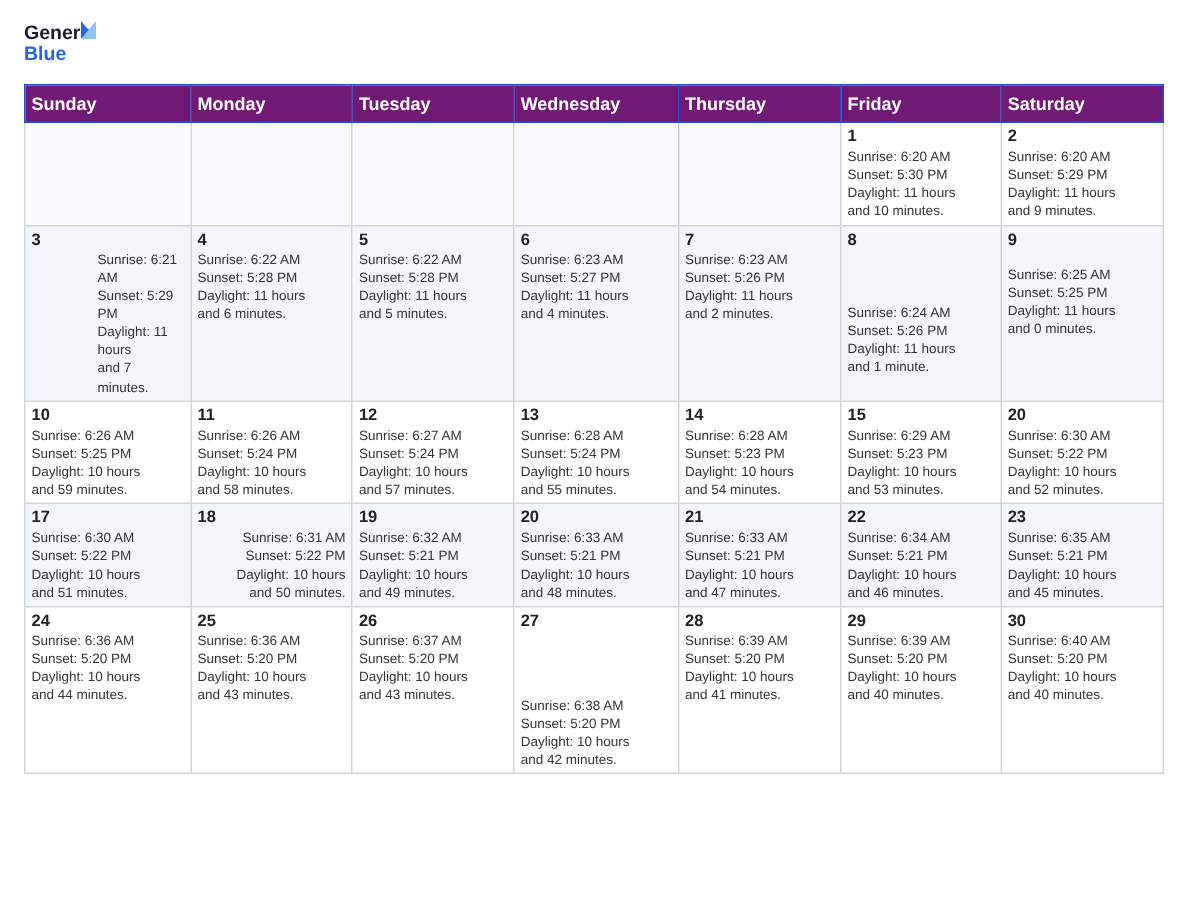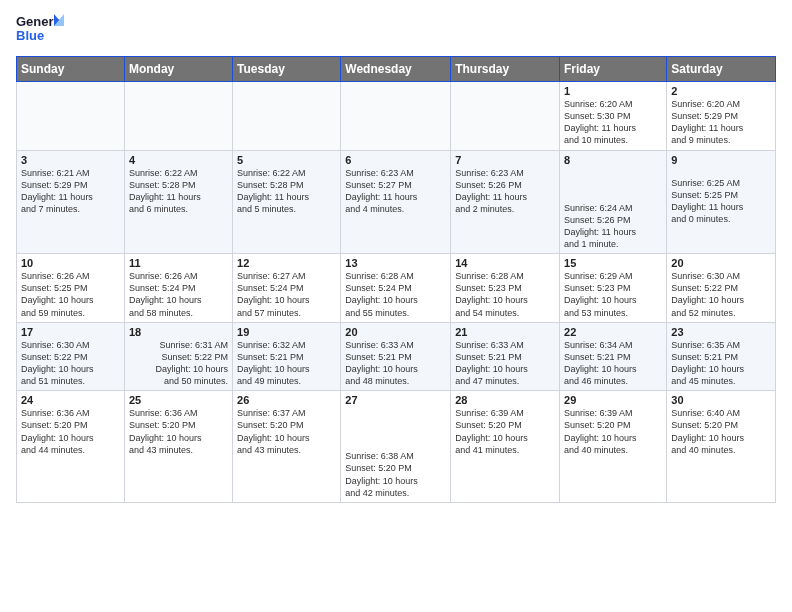--- a/index.html
+++ b/index.html
@@ -38,21 +38,21 @@
     .location {
       font-size: 14px;
       color: #444;
       margin-top: 2px;
     }
     .calendar {
       width: 100%;
       border-collapse: collapse;
     }
     .calendar th {
-      background: #737373;
+      background: #701a75;
       color: #fff;
       font-size: 12px;
       font-weight: bold;
       padding: 5px 4px;
       text-align: left;
       border: 1px solid #1d4ed8;
     }
     .calendar td {
       vertical-align: top;
       border: 1px solid #d1d5db;
@@ -130,21 +130,21 @@
             <span class="day-number">2</span>
             <div class="day-info" style="white-space: pre-line;">Sunrise: 6:20 AM
 Sunset: 5:29 PM
 Daylight: 11 hours
 and 9 minutes.</div>
           </td>
         </tr>
         <tr>
           <td>
             <span class="day-number">3</span>
-            <div class="day-info" style="white-space: pre-line;">Sunrise: 6:21 AM
+            <div class="day-info" style="white-space: pre-line; margin-left: 44px;">Sunrise: 6:21 AM
 Sunset: 5:29 PM
 Daylight: 11 hours
 and 7 minutes.</div>
           </td>
           <td>
             <span class="day-number">4</span>
             <div class="day-info" style="white-space: pre-line;">Sunrise: 6:22 AM
 Sunset: 5:28 PM
 Daylight: 11 hours
 and 6 minutes.</div>

